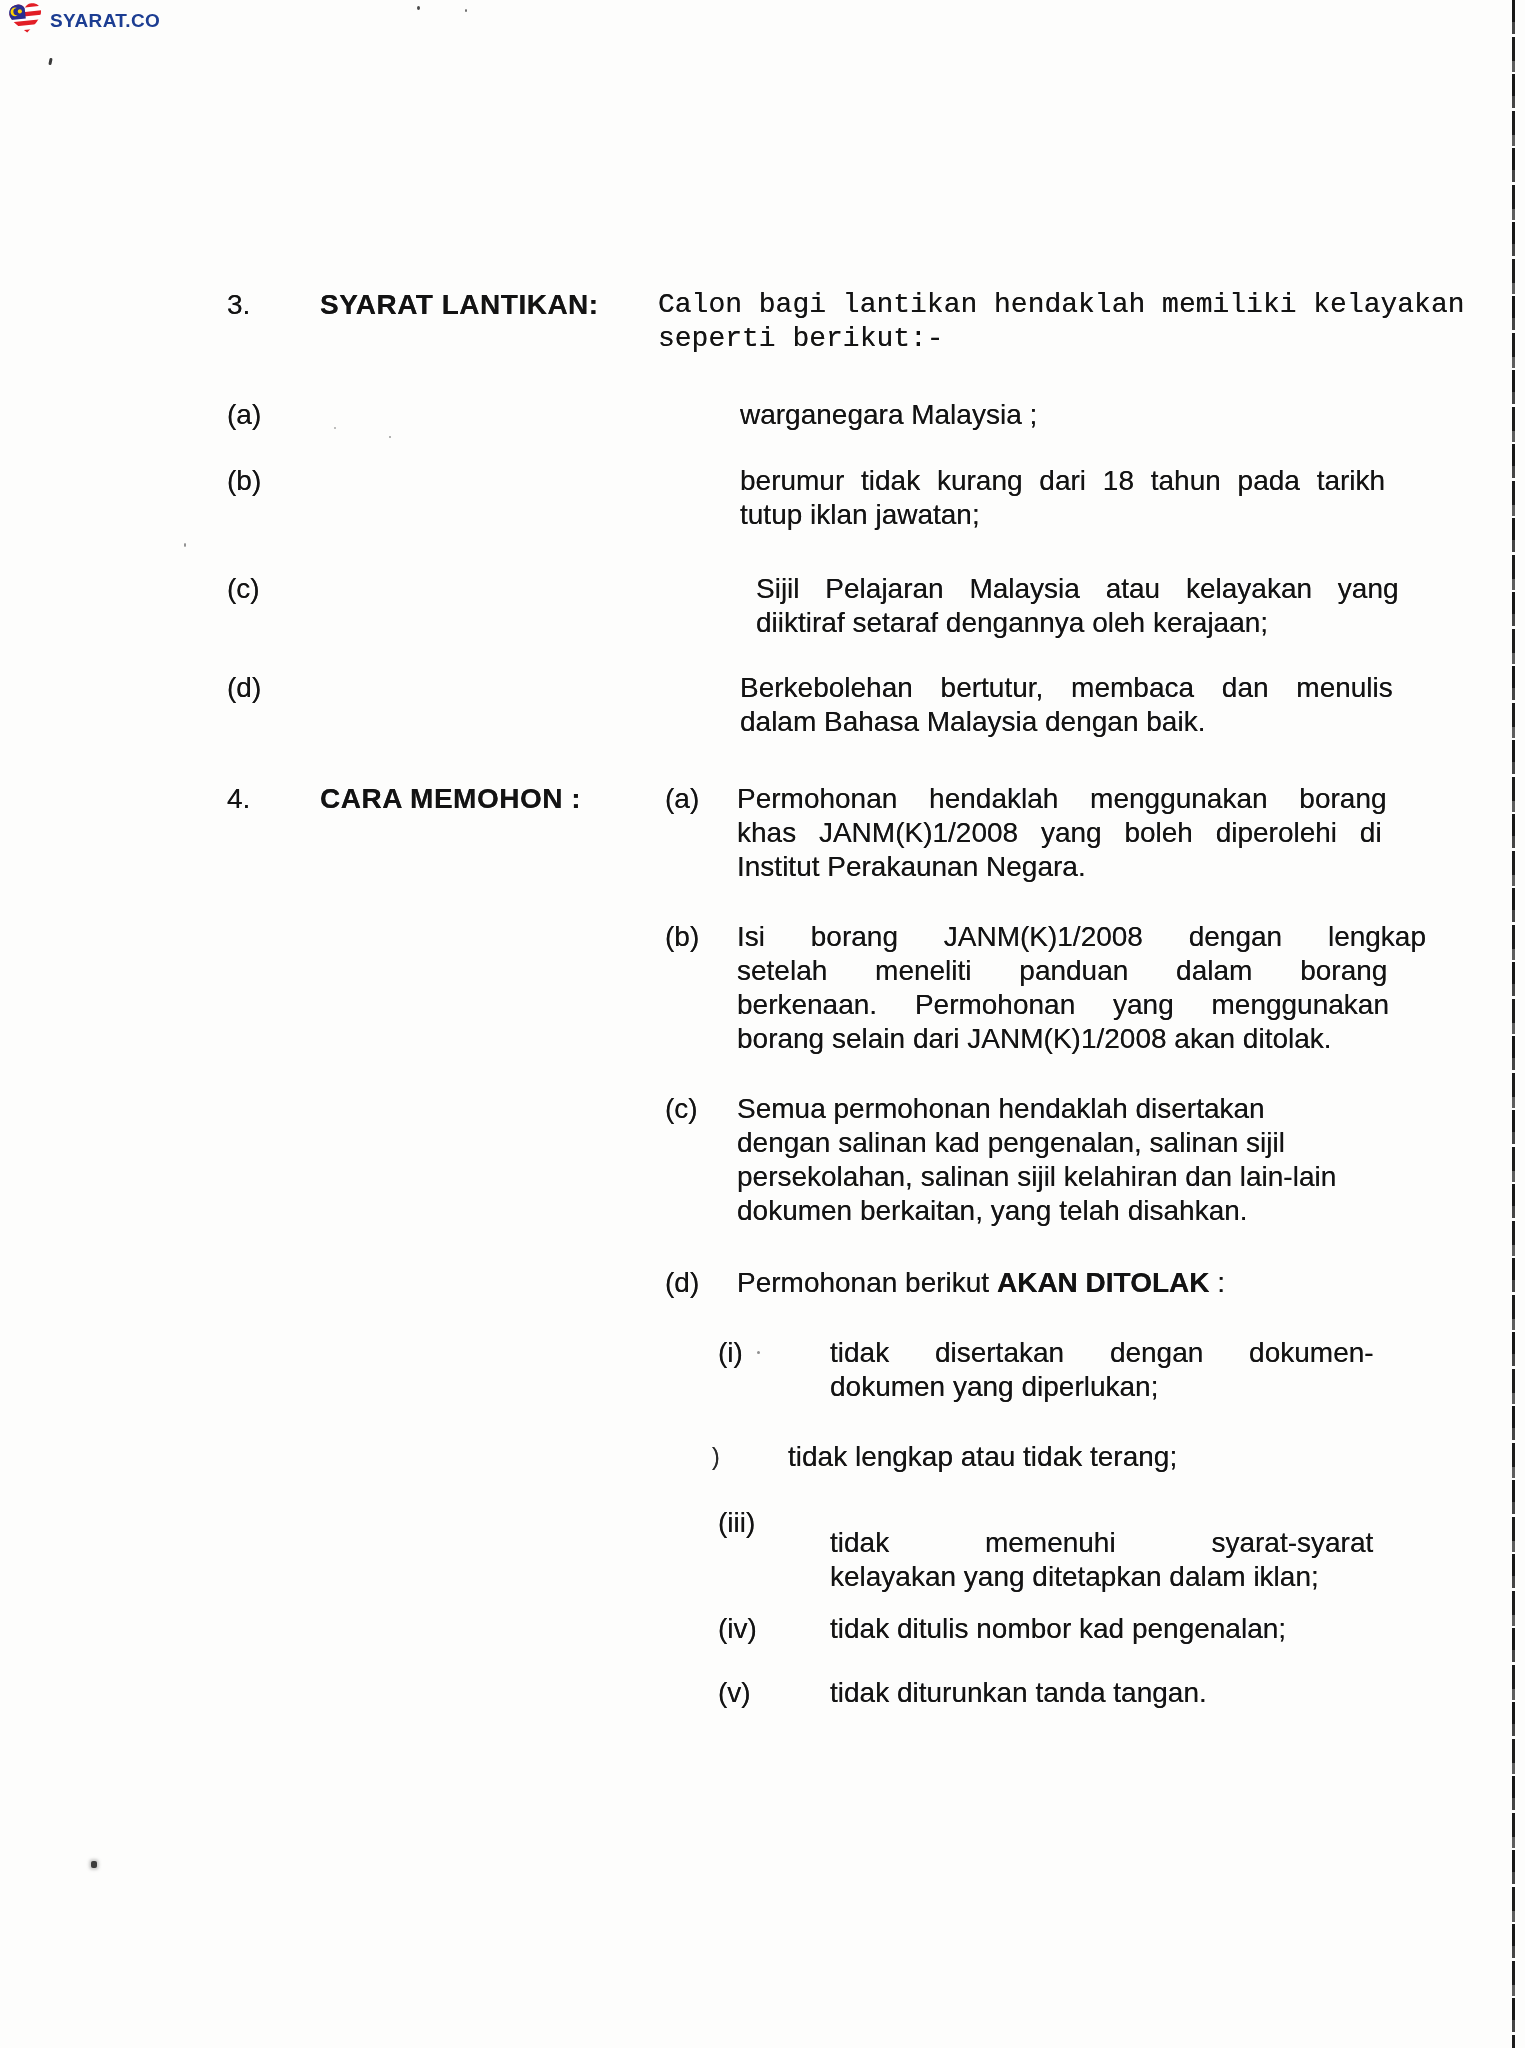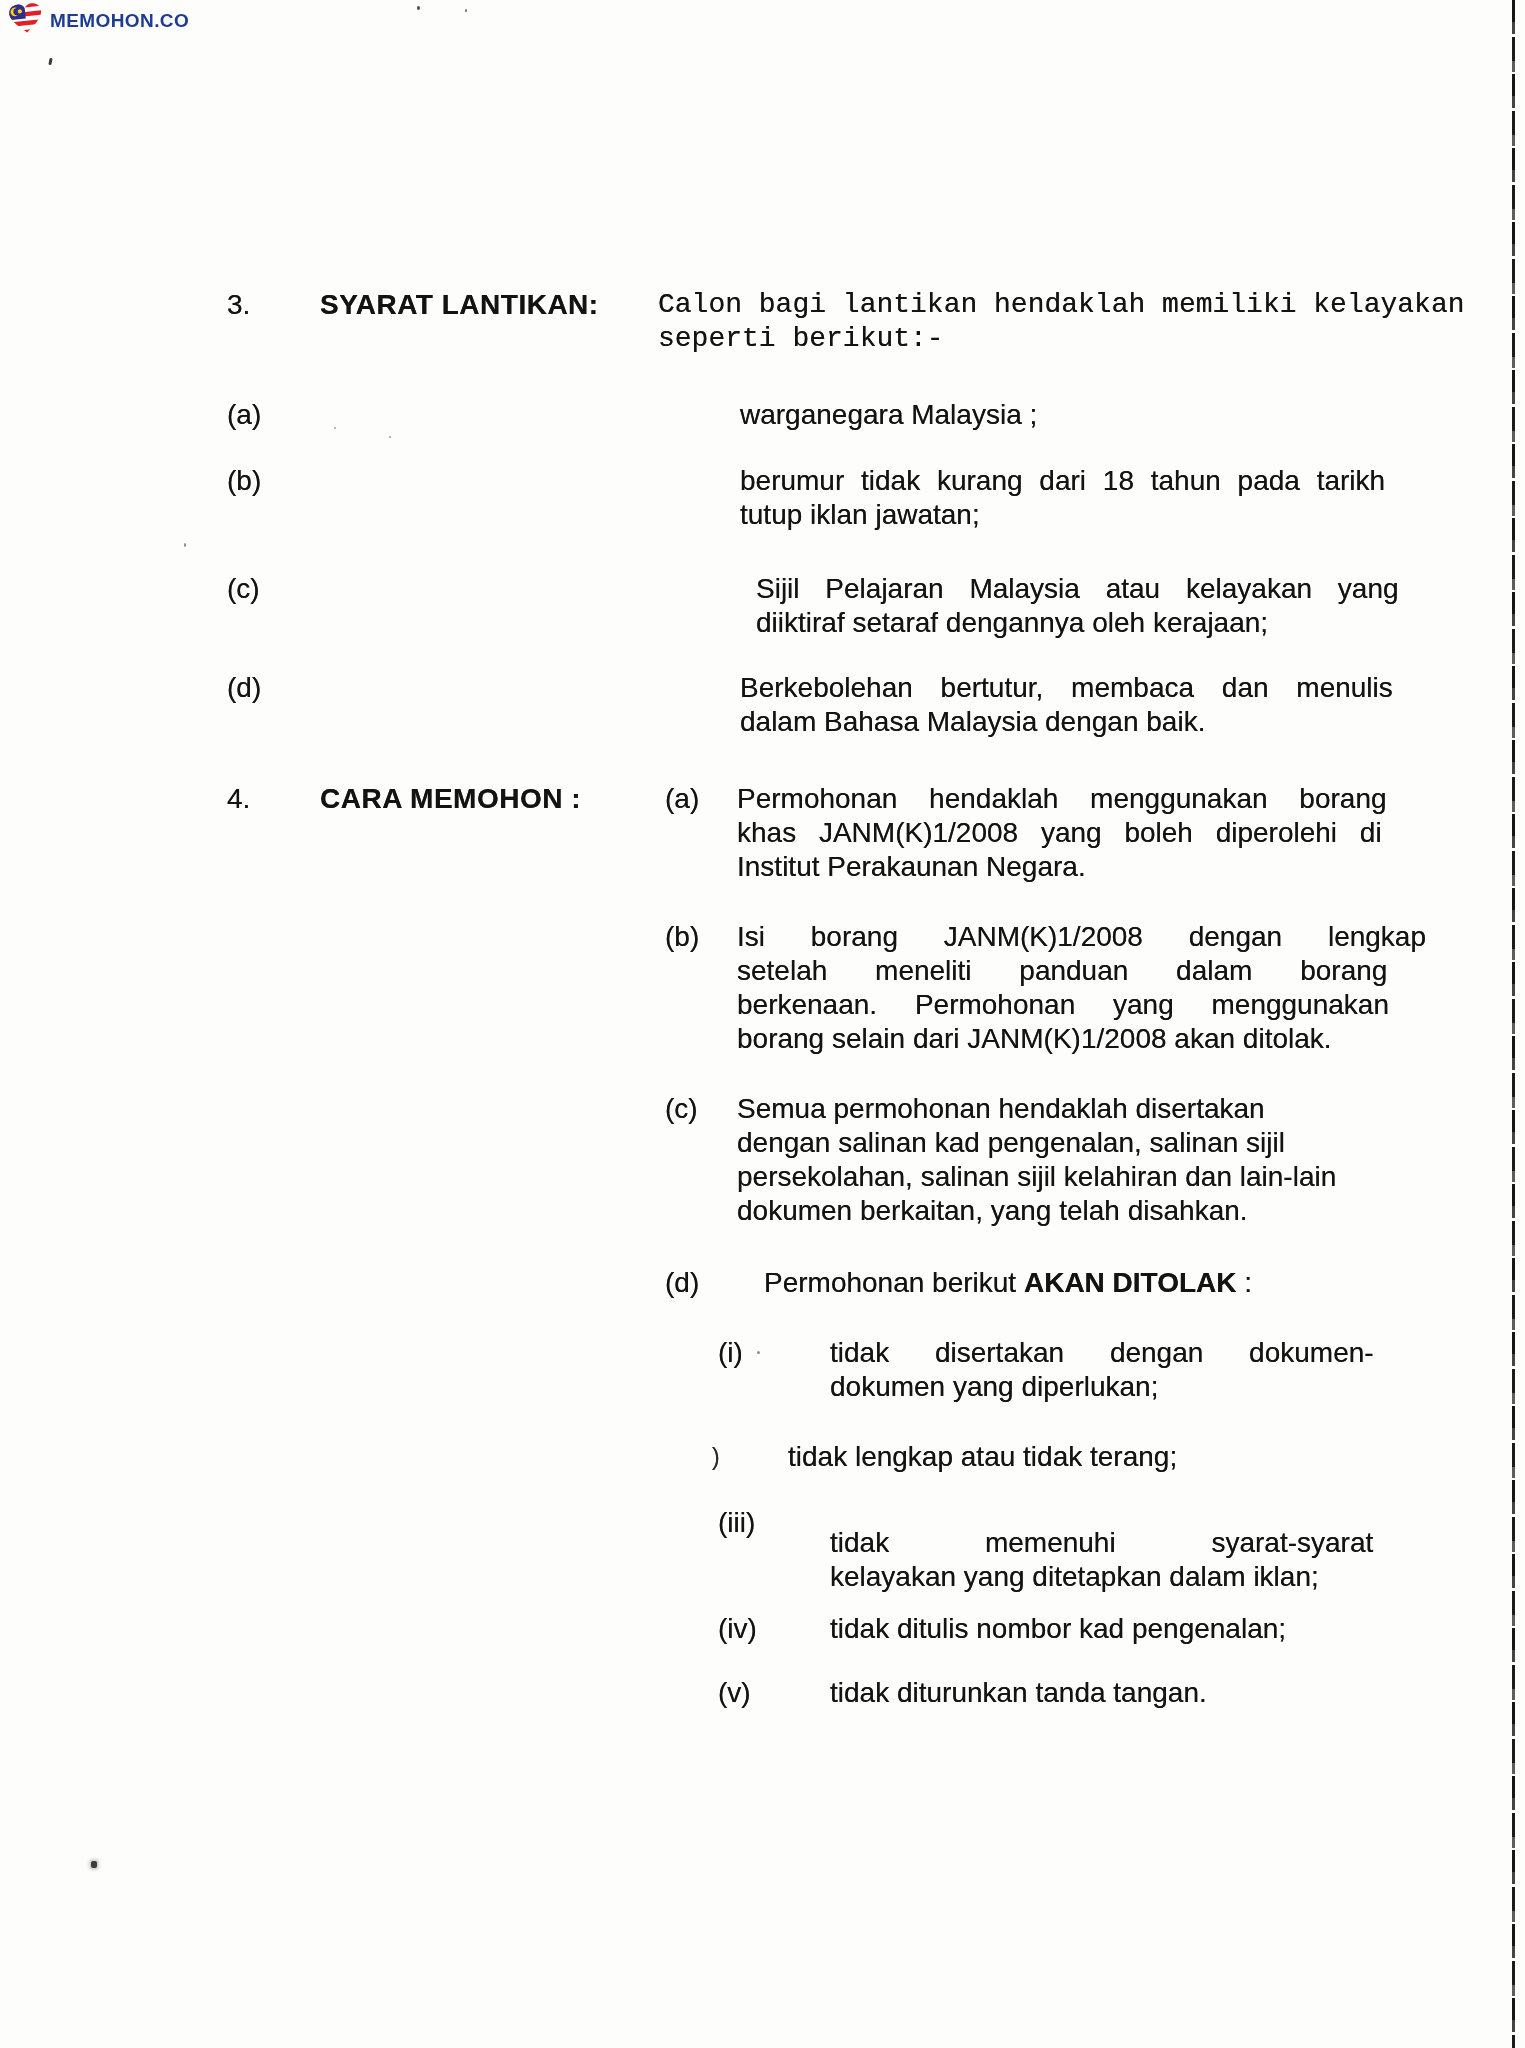--- a/index.html
+++ b/index.html
@@ -48,21 +48,21 @@
           <rect x="0" y="8.6" width="34" height="4.3" fill="#e21e26"></rect>
           <rect x="0" y="17.2" width="34" height="4.3" fill="#e21e26"></rect>
           <rect x="0" y="25.8" width="34" height="4.3" fill="#e21e26"></rect>
           <rect x="0" y="0" width="17" height="15" fill="#2a2f8f"></rect>
           <circle cx="7.2" cy="7.5" r="4.2" fill="#ffd200"></circle>
           <circle cx="9.2" cy="7.5" r="3.5" fill="#2a2f8f"></circle>
           <circle cx="12" cy="7.5" r="2" fill="#ffd200"></circle>
         </g>
       </svg>
     </span>
-    <span class="logo-text">MEMOHON.CO</span>
+    <span class="logo-text">SYARAT.CO</span>
   </div>
 
   <div class="doc abs" style="left:227px;top:288px;">3.</div>
   <div class="doc abs heading" style="left:320px;top:288px;">SYARAT LANTIKAN:</div>
   <div class="doc abs" style="left:658px;top:288px;font-family:Liberation Mono, monospace;">
     <div class="ln">Calon bagi lantikan hendaklah memiliki kelayakan</div>
     <div class="ln">seperti berikut:-</div>
   </div>
 
   <div class="doc abs" style="left:227px;top:398px;">(a)</div>
@@ -108,21 +108,21 @@
 
   <div class="doc abs" style="left:665px;top:1092px;">(c)</div>
   <div class="doc abs" style="left:737px;top:1092px;">
     <div class="ln">Semua permohonan hendaklah disertakan</div>
     <div class="ln">dengan salinan kad pengenalan, salinan sijil</div>
     <div class="ln">persekolahan, salinan sijil kelahiran dan lain-lain</div>
     <div class="ln">dokumen berkaitan, yang telah disahkan.</div>
   </div>
 
   <div class="doc abs" style="left:665px;top:1266px;">(d)</div>
-  <div class="doc abs ln" style="left:737px;top:1266px;margin-left:27px;">
+  <div class="doc abs ln" style="left:737px;top:1266px;">
     <span>Permohonan berikut </span><span class="bold">AKAN DITOLAK</span><span> :</span>
   </div>
 
   <div class="doc abs" style="left:718px;top:1336px;">(i)</div>
   <div class="doc abs" style="left:830px;top:1336px;">
     <div class="ln" style="word-spacing:38px;">tidak disertakan dengan dokumen-</div>
     <div class="ln">dokumen yang diperlukan;</div>
   </div>
 
   <div class="doc abs" style="left:712px;top:1440px;font-size:23px;color:#2a2a2a;">)</div>

